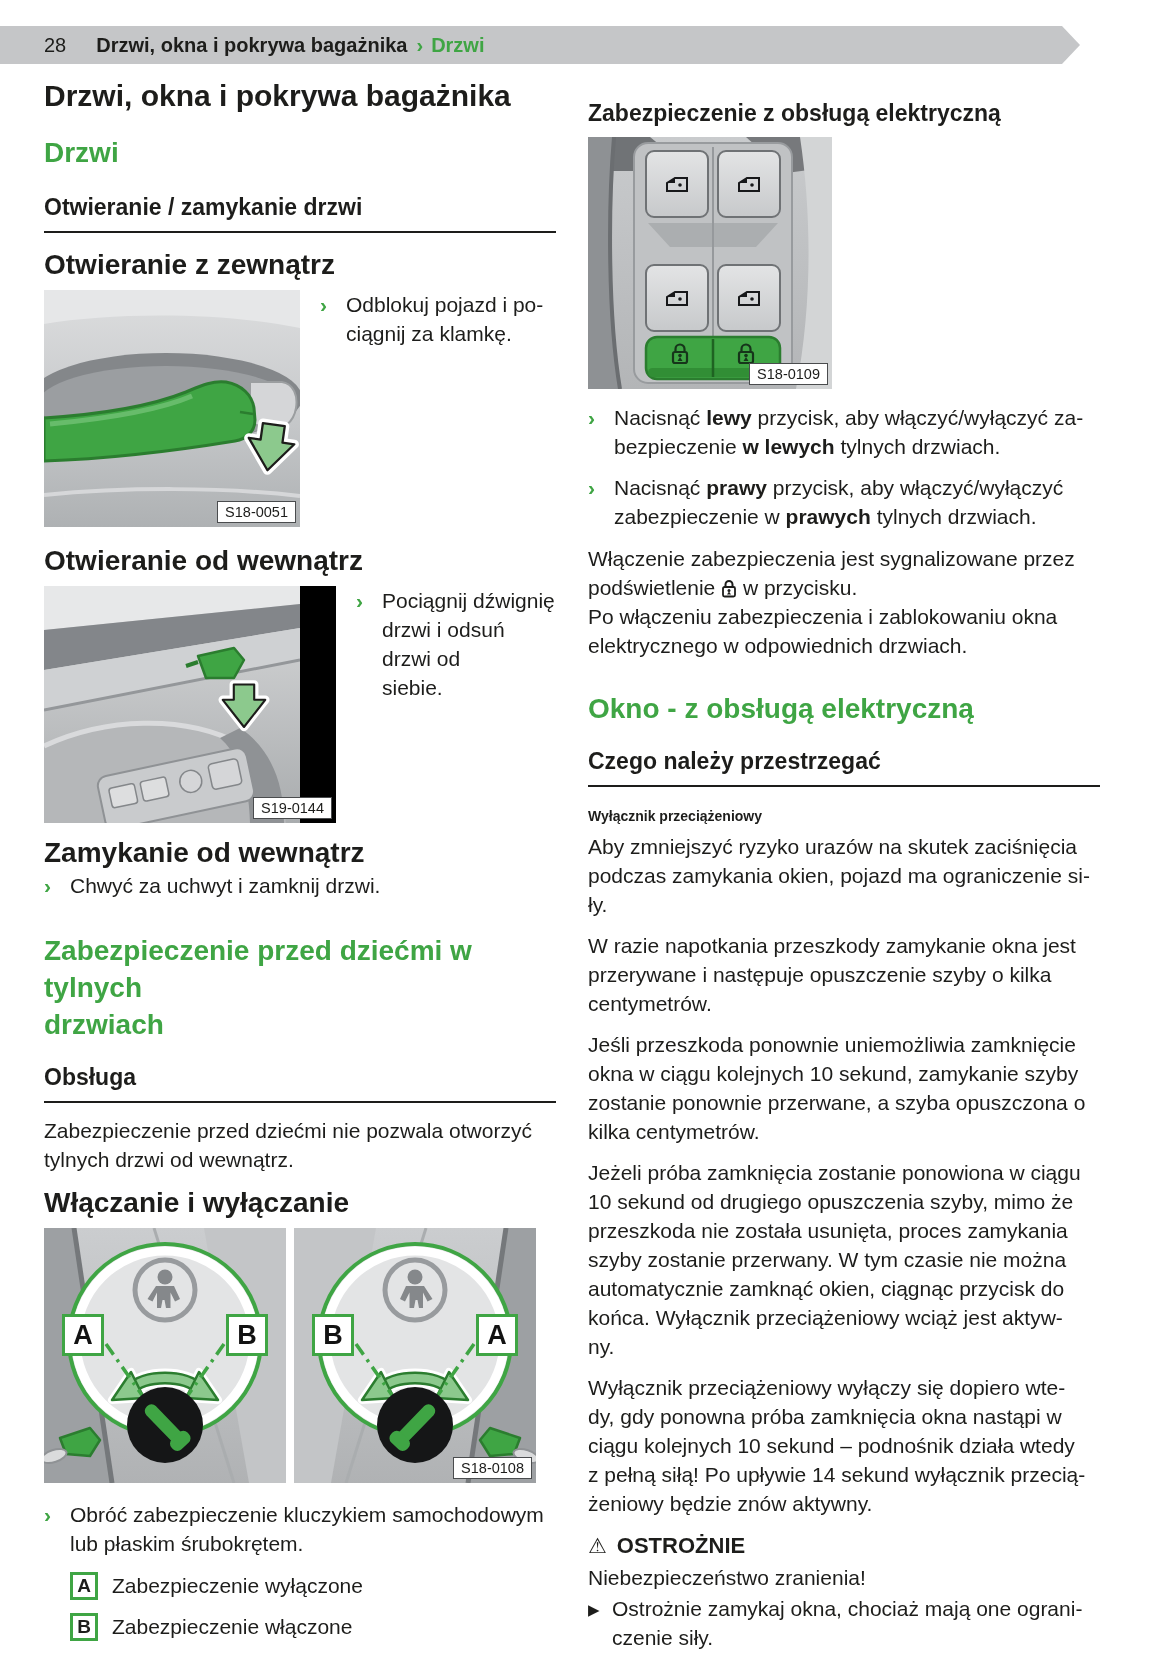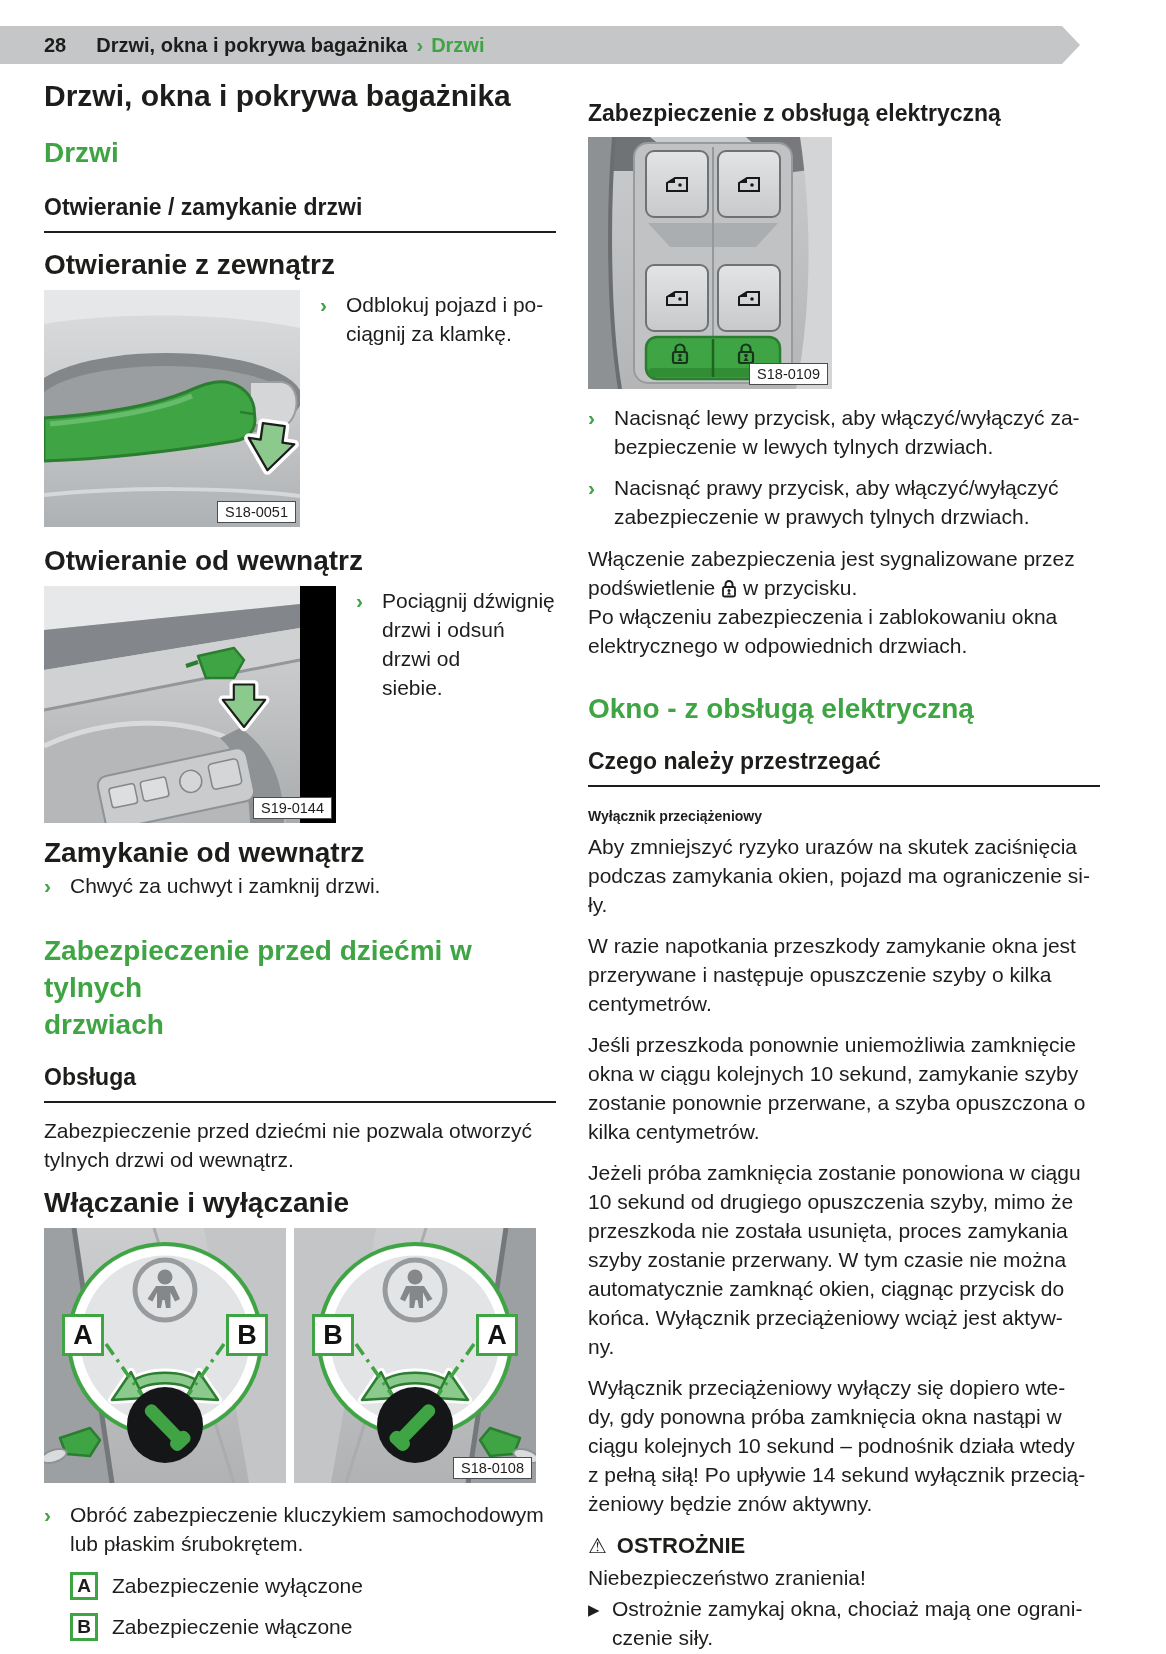--- a/index.html
+++ b/index.html
@@ -3,35 +3,35 @@
 <meta charset="utf-8">
 <style>
   html,body{margin:0;padding:0;background:#ffffff;}
   .page{position:relative;width:1166px;height:1654px;background:#ffffff;overflow:hidden;
         font-family:"Liberation Sans","DejaVu Sans",sans-serif;color:#1d1d1b;}
   
   .band{position:absolute;left:0;top:26px;width:1062px;height:38px;background:#c5c6c8;
         display:flex;align-items:center;}
   .band-arrow{position:absolute;left:1062px;top:26px;width:0;height:0;
         border-top:19px solid transparent;border-bottom:19px solid transparent;border-left:18px solid #c5c6c8;}
-  .pnum{margin-left:44px;font-size:20px;font-weight:700;}
+  .pnum{margin-left:44px;font-size:20px;font-weight:400;}
   .bmain{margin-left:30px;font-size:20px;font-weight:700;}
   .bsep{margin-left:9px;font-size:20px;font-weight:700;color:#3fa544;}
   .bcur{margin-left:8px;font-size:20px;font-weight:700;color:#3fa544;}
   
   .col{position:absolute;width:512px;}
   .col.leftcol{left:44px;top:78px;}
   .col.rightcol{left:588px;top:100px;}
   h1{margin:0;font-size:30px;line-height:36px;font-weight:700;}
   .h2g{color:#3fa544;font-size:28px;line-height:37px;font-weight:700;}
   .sect{font-size:23px;line-height:28px;font-weight:700;border-bottom:2px solid #1d1d1b;padding-bottom:10px;}
   .sub{font-size:28px;line-height:27px;font-weight:700;}
   .para{font-size:21px;line-height:29px;}
   .pre{white-space:pre-line;}
-  .bold{font-weight:400;}
+  .bold{font-weight:700;}
   .bullet{display:flex;align-items:flex-start;}
   .bullet .mk{flex:none;width:26px;color:#3fa544;font-weight:700;font-size:21px;line-height:29px;}
   .bullet .tx{flex:1;font-size:21px;line-height:29px;}
   .bullet.tri .mk{color:#1d1d1b;font-size:15px;line-height:29px;width:24px;padding-top:1px;}
   .figrow{display:flex;gap:20px;align-items:flex-start;}
   .figrow.tight{gap:8px;}
   .figure{position:relative;flex:none;background:#000000;}
   .figure svg{display:block;}
   .figcap{position:absolute;right:4px;bottom:4px;background:#ffffff;border:1.5px solid #4a4c4e;
           font-size:14.5px;line-height:18px;padding:1px 7px;color:#1d1d1b;}

